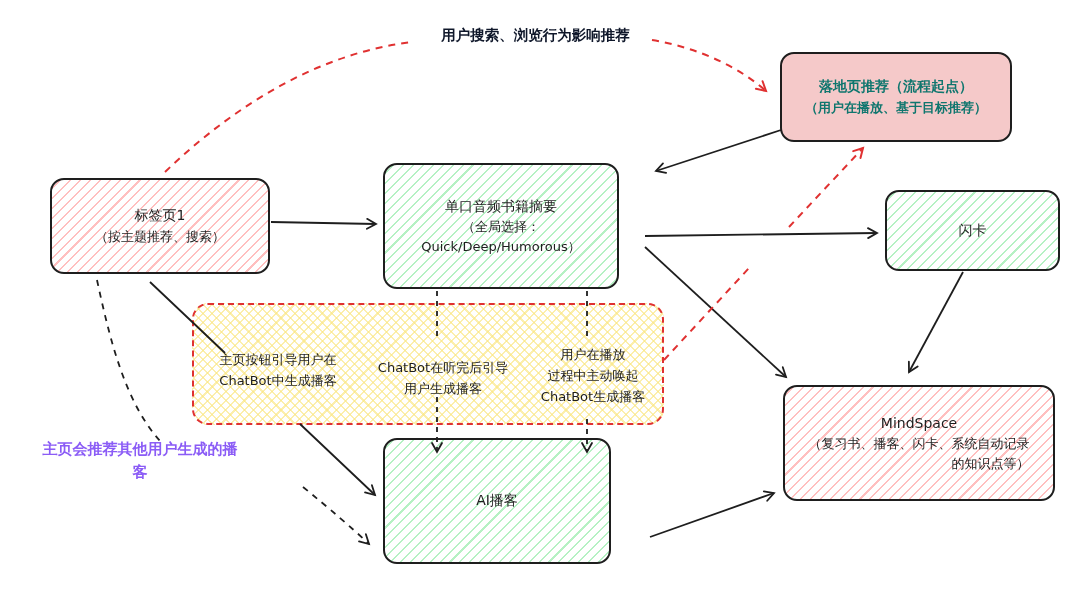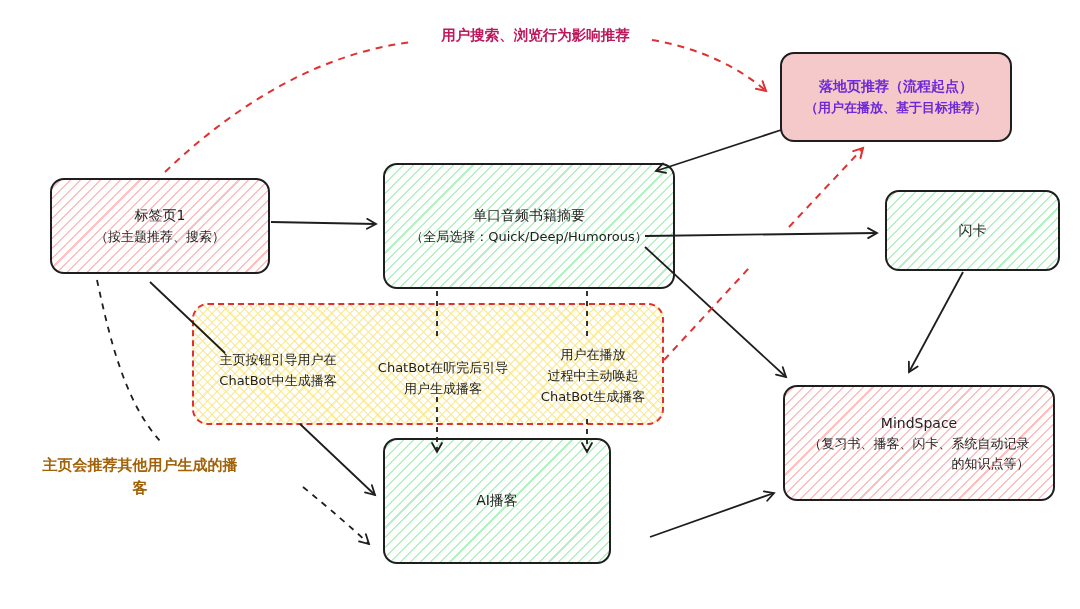--- a/index.html
+++ b/index.html
@@ -23,44 +23,44 @@
   .solid-pink{background-color:#f5c9c9;}
   .group-yellow{
     position:absolute;z-index:1;box-sizing:border-box;
     border:2.5px dashed #e03131;border-radius:16px;
     background-image:
       repeating-linear-gradient(45deg,transparent 0 5px,rgba(250,230,130,.65) 5px 6.5px),
       repeating-linear-gradient(135deg,transparent 0 5px,rgba(250,230,130,.65) 5px 6.5px);
   }
   .nl{font-size:14px;line-height:1.55;white-space:pre-line;}
   .sub{font-size:13px;line-height:1.5;white-space:pre-line;}
-  .red-text{color:#6d28d9;font-weight:600;}
+  .red-text{color:#0f766e;font-weight:600;}
   .note{
     position:absolute;z-index:3;font-size:13px;line-height:1.6;text-align:center;
     white-space:pre-line;color:#1e1e1e;
   }
   .ann{
     position:absolute;z-index:3;font-size:14.5px;line-height:1.5;text-align:center;
     white-space:pre-line;font-weight:600;
   }
-  .ann.red{color:#be185d;}
-  .ann.black{color:#a16207;margin-top:16px;}
+  .ann.red{color:#0f172a;}
+  .ann.black{color:#8b5cf6;}
   #arrows{position:absolute;left:0;top:0;z-index:2;pointer-events:none;}
 </style>
 </head>
 <body>
 
 <div id="canvas">
 
   <div class="node hatch-red" style="left:50px;top:178px;width:220px;height:96px">
     <div class="nl">标签页1</div>
     <div class="sub">（按主题推荐、搜索）</div>
   </div>
 
-  <div class="node hatch-green" style="left:383px;top:163px;width:292px;height:126px">
+  <div class="node hatch-green" style="left:383px;top:163px;width:236px;height:126px">
     <div class="nl">单口音频书籍摘要</div>
     <div class="sub">（全局选择：Quick/Deep/Humorous）</div>
   </div>
 
   <div class="node solid-pink" style="left:780px;top:52px;width:232px;height:90px">
     <div class="nl red-text">落地页推荐（流程起点）</div>
     <div class="sub red-text">（用户在播放、基于目标推荐）</div>
   </div>
 
   <div class="node hatch-green" style="left:885px;top:190px;width:175px;height:81px">

